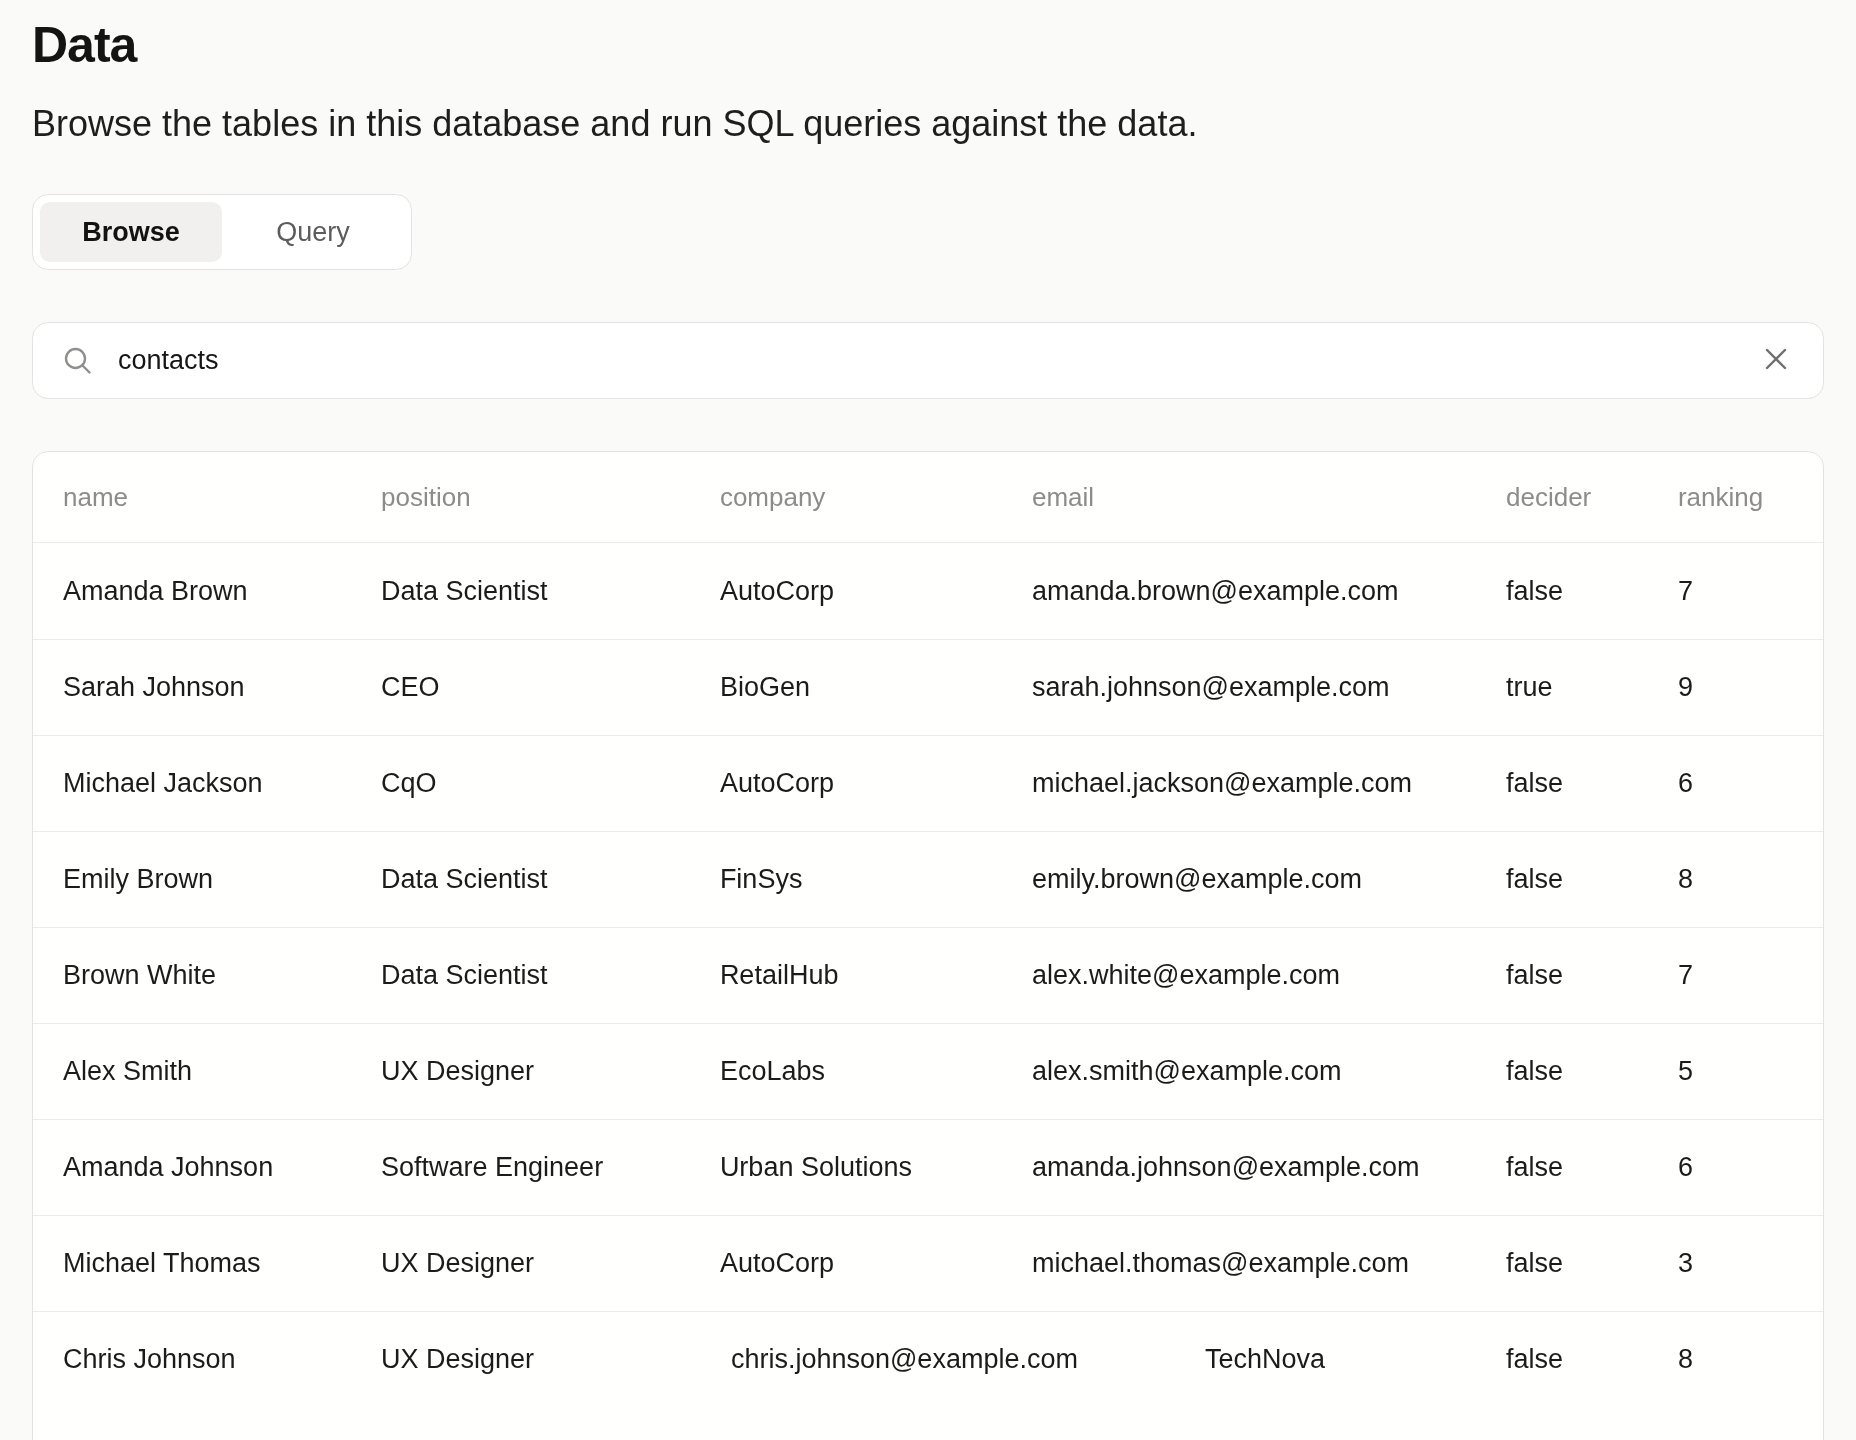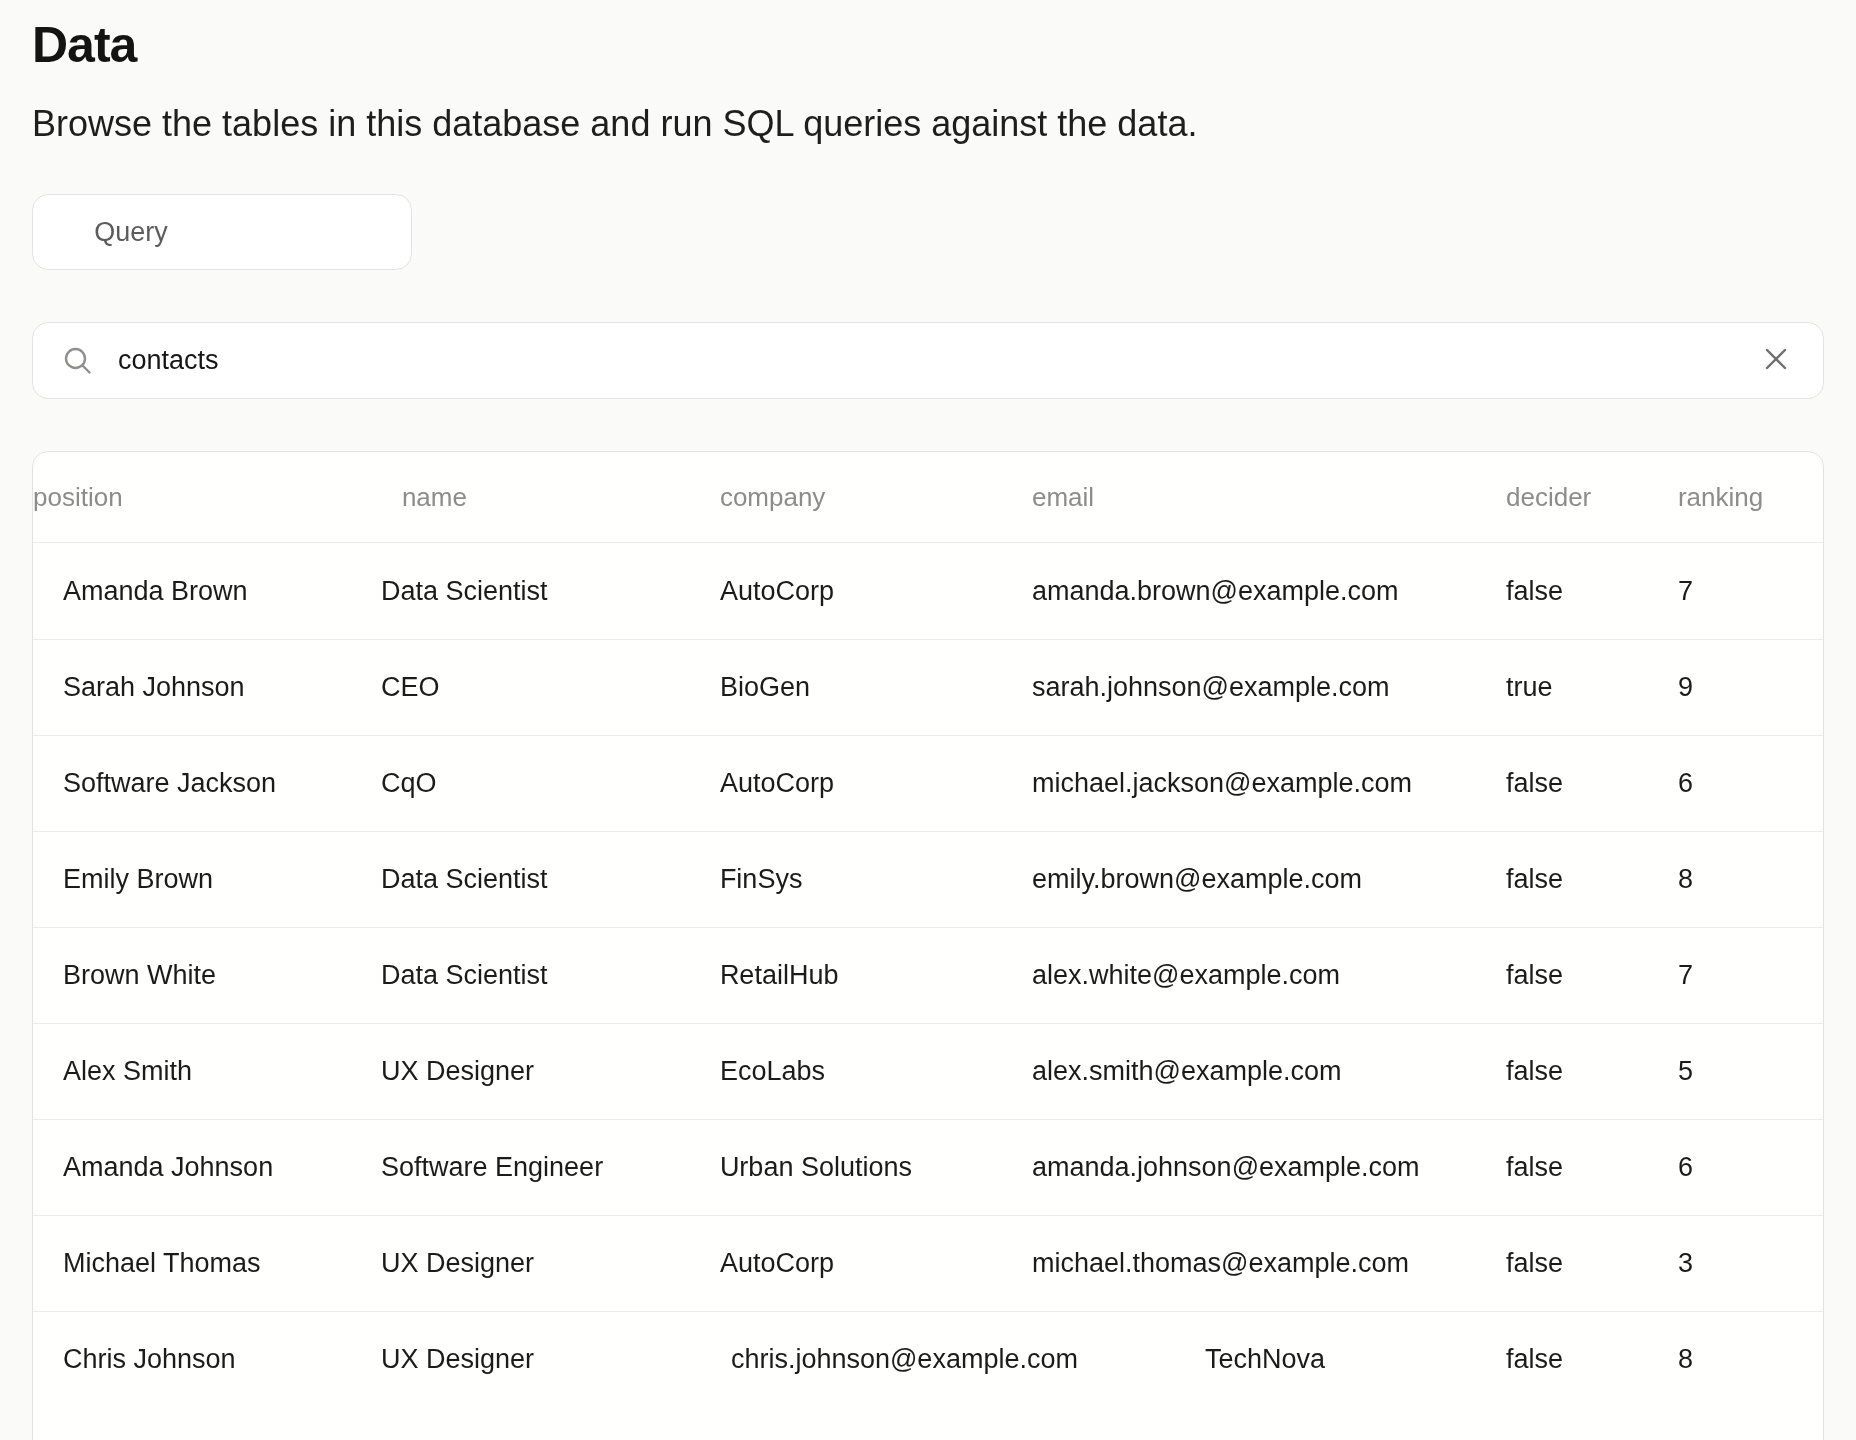--- a/index.html
+++ b/index.html
@@ -119,20 +119,21 @@
 </style>
 </head>
 <body>
 
 <div class="page">
 
   <h1 class="page-title">Data</h1>
   <p class="page-subtitle">Browse the tables in this database and run SQL queries against the data.</p>
 
   <div class="tabs">
+    <button class="tab active">Browse</button>
     <button class="tab">Query</button>
   </div>
 
   <div class="search">
     <span class="search-icon">
       <svg width="34" height="34" viewBox="0 0 34 34" fill="none">
         <circle cx="14.5" cy="14.5" r="9.5" stroke="#8f8f8d" stroke-width="2.4"></circle>
         <line x1="21.5" y1="21.5" x2="28.5" y2="28.5" stroke="#8f8f8d" stroke-width="2.4" stroke-linecap="round"></line>
       </svg>
     </span>
@@ -142,22 +143,22 @@
         <svg width="30" height="30" viewBox="0 0 30 30" fill="none">
           <line x1="6" y1="6" x2="24" y2="24" stroke="#6f6f6d" stroke-width="2.4" stroke-linecap="round"></line>
           <line x1="24" y1="6" x2="6" y2="24" stroke="#6f6f6d" stroke-width="2.4" stroke-linecap="round"></line>
         </svg>
       </span>
     </button>
   </div>
 
   <div class="tablebox">
     <div class="thead">
+      <div class="th c0">name</div>
       <div class="th c1">position</div>
-      <div class="th c0">name</div>
       <div class="th c2">company</div>
       <div class="th c3">email</div>
       <div class="th c4">decider</div>
       <div class="th c5">ranking</div>
     </div>
     <div class="tbody">
   <div class="trow">
     <div class="td c0">Amanda Brown</div>
     <div class="td c1">Data Scientist</div>
     <div class="td c2">AutoCorp</div>
@@ -169,21 +170,21 @@
   <div class="trow">
     <div class="td c0">Sarah Johnson</div>
     <div class="td c1">CEO</div>
     <div class="td c2">BioGen</div>
     <div class="td c3">sarah.johnson@example.com</div>
     <div class="td c4">true</div>
     <div class="td c5">9</div>
   </div>
 
   <div class="trow">
-    <div class="td c0">Software Jackson</div>
+    <div class="td c0">Michael Jackson</div>
     <div class="td c1">CqO</div>
     <div class="td c2">AutoCorp</div>
     <div class="td c3">michael.jackson@example.com</div>
     <div class="td c4">false</div>
     <div class="td c5">6</div>
   </div>
 
   <div class="trow">
     <div class="td c0">Emily Brown</div>
     <div class="td c1">Data Scientist</div>

